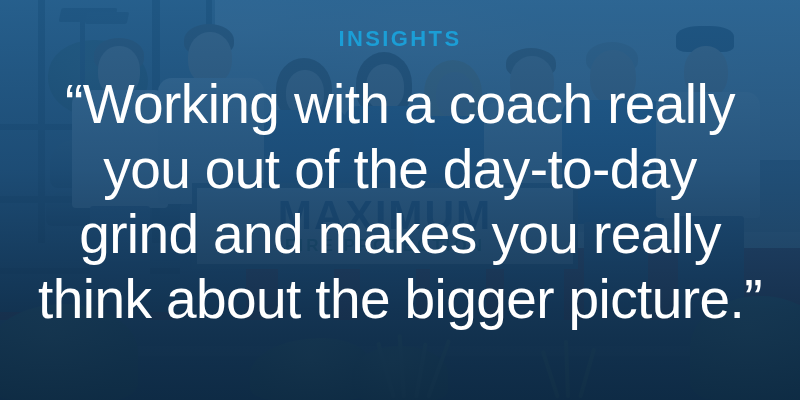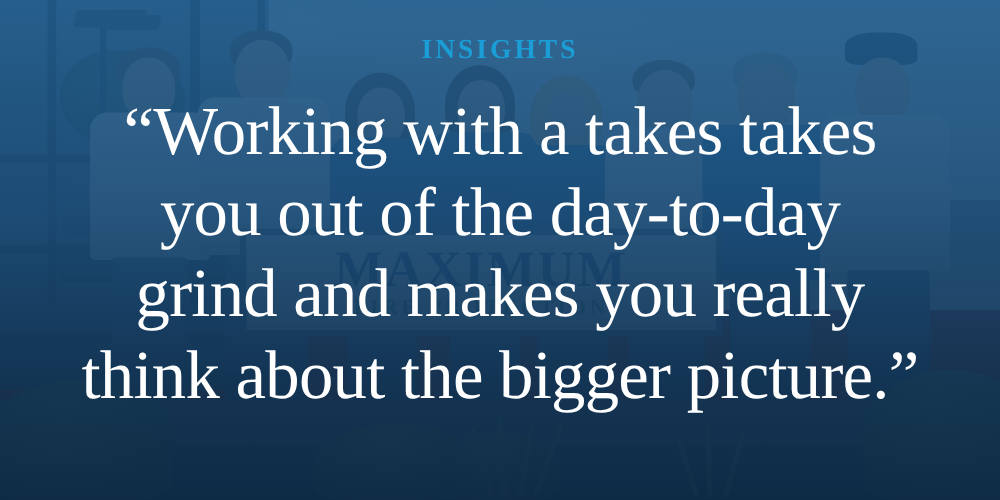--- a/index.html
+++ b/index.html
@@ -10,21 +10,20 @@
     background:#0e2233;
     font-family:"Liberation Sans", sans-serif;
     overflow:hidden;
   }
 
   .card {
     position:relative;
     width:800px; height:400px;
     overflow:hidden;
     background:#7f1d1d;
-    font-family:Liberation Serif, serif;
   }
 
   
   .photo { position:absolute; inset:0; overflow:hidden; }
 
   
   .sky {
     position:absolute; left:0; top:0; width:100%; height:62%;
     background:
       radial-gradient(ellipse 200px 70px at 52% 18%, rgba(225,235,243,.50), rgba(225,235,243,0) 70%),
@@ -274,19 +273,19 @@
     <div class="grass" style="left:556px; height:50px; transform:rotate(-18deg);"></div>
     <div class="grass" style="left:566px; height:58px; transform:rotate(-2deg);"></div>
     <div class="grass" style="left:578px; height:52px; transform:rotate(16deg);"></div>
   </div>
 
   <div class="overlay-tint"></div>
   <div class="overlay"></div>
 
   <div class="content">
     <div class="eyebrow">INSIGHTS</div>
-    <div class="quote">“Working with a takes takes
+    <div class="quote">“Working with a coach really
 you out of the day-to-day
 grind and makes you really
 think about the bigger picture.”</div>
   </div>
 
 </div>
 
 </body></html>

